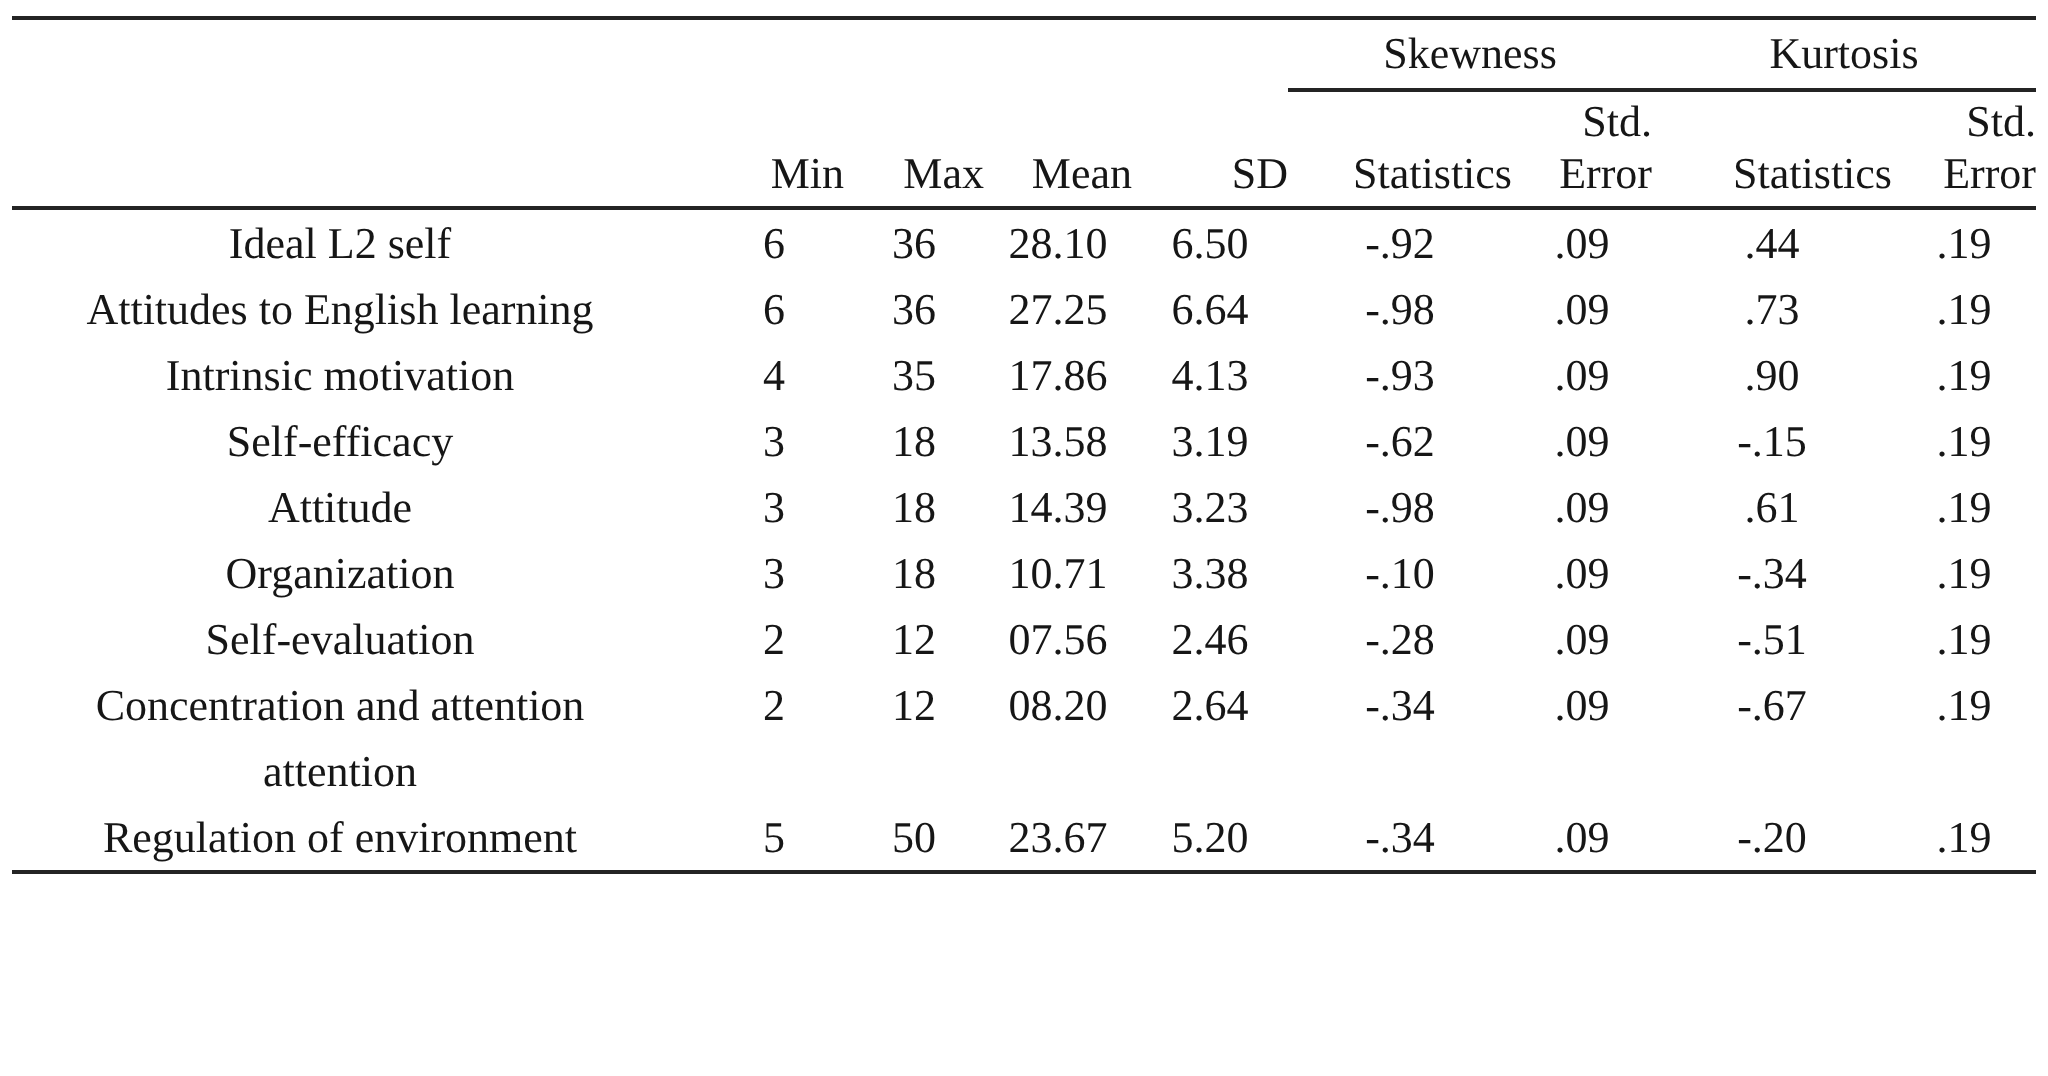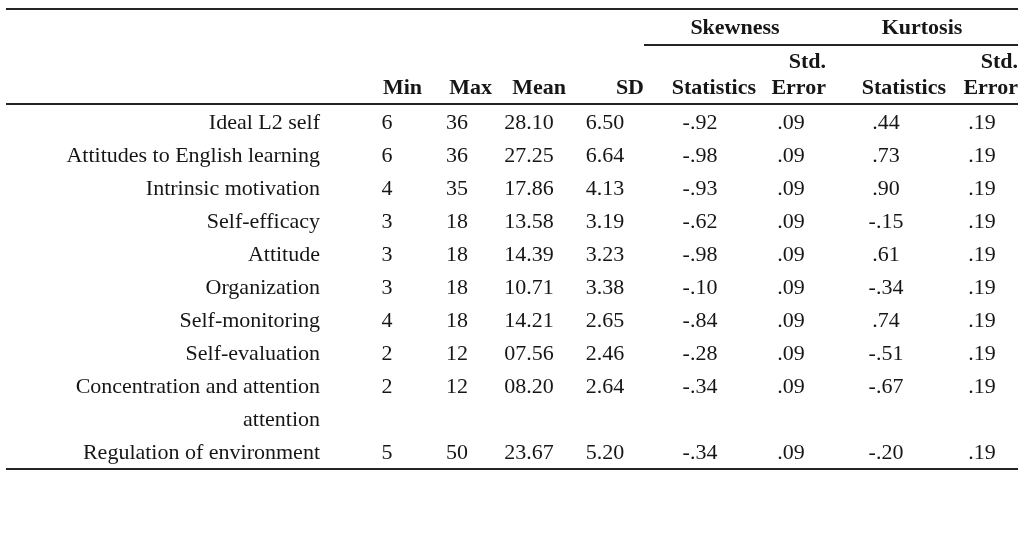--- a/index.html
+++ b/index.html
@@ -24,21 +24,21 @@
   col.c-label   { width: 346px; }
   col.c-min     { width: 70px; }
   col.c-max     { width: 70px; }
   col.c-mean    { width: 74px; }
   col.c-sd      { width: 78px; }
   col.c-skstat  { width: 112px; }
   col.c-skse    { width: 70px; }
   col.c-kustat  { width: 120px; }
   col.c-kuse    { width: 72px; }
 
-  th { font-weight: bold; padding: 0; }
+  th { font-weight: normal; padding: 0; }
   td { padding: 0; }
 
   tr.group-row td.spacer { border: none; }
   tr.group-row th.group {
     height: 34px;
     vertical-align: middle;
     text-align: center;
     border-bottom: 2px solid #242424;
   }
   tr.header-row th {
@@ -50,21 +50,21 @@
     border-bottom: 2px solid #242424;
   }
   tr.header-row th .stacked { display: block; }
 
   tbody td {
     line-height: 33px;
     vertical-align: baseline;
     text-align: center;
   }
   tbody td.lbl {
-    text-align: right;
+    text-align: center;
     padding-left: 14px;
   }
   tbody td.lbl .lbl-text {
     display: block;
     max-width: 300px;
   }
 </style>
 </head>
 <body>
 
@@ -184,33 +184,20 @@
     <td>18</td>
     <td>10.71</td>
     <td>3.38</td>
     <td>-.10</td>
     <td>.09</td>
     <td>-.34</td>
     <td>.19</td>
   </tr>
 
 
-  <tr>
-    <td class="lbl">
-          <span class="lbl-text">Self-monitoring</span>
-        </td>
-    <td>4</td>
-    <td>18</td>
-    <td>14.21</td>
-    <td>2.65</td>
-    <td>-.84</td>
-    <td>.09</td>
-    <td>.74</td>
-    <td>.19</td>
-  </tr>
 
   <tr>
     <td class="lbl">
           <span class="lbl-text">Self-evaluation</span>
         </td>
     <td>2</td>
     <td>12</td>
     <td>07.56</td>
     <td>2.46</td>
     <td>-.28</td>

